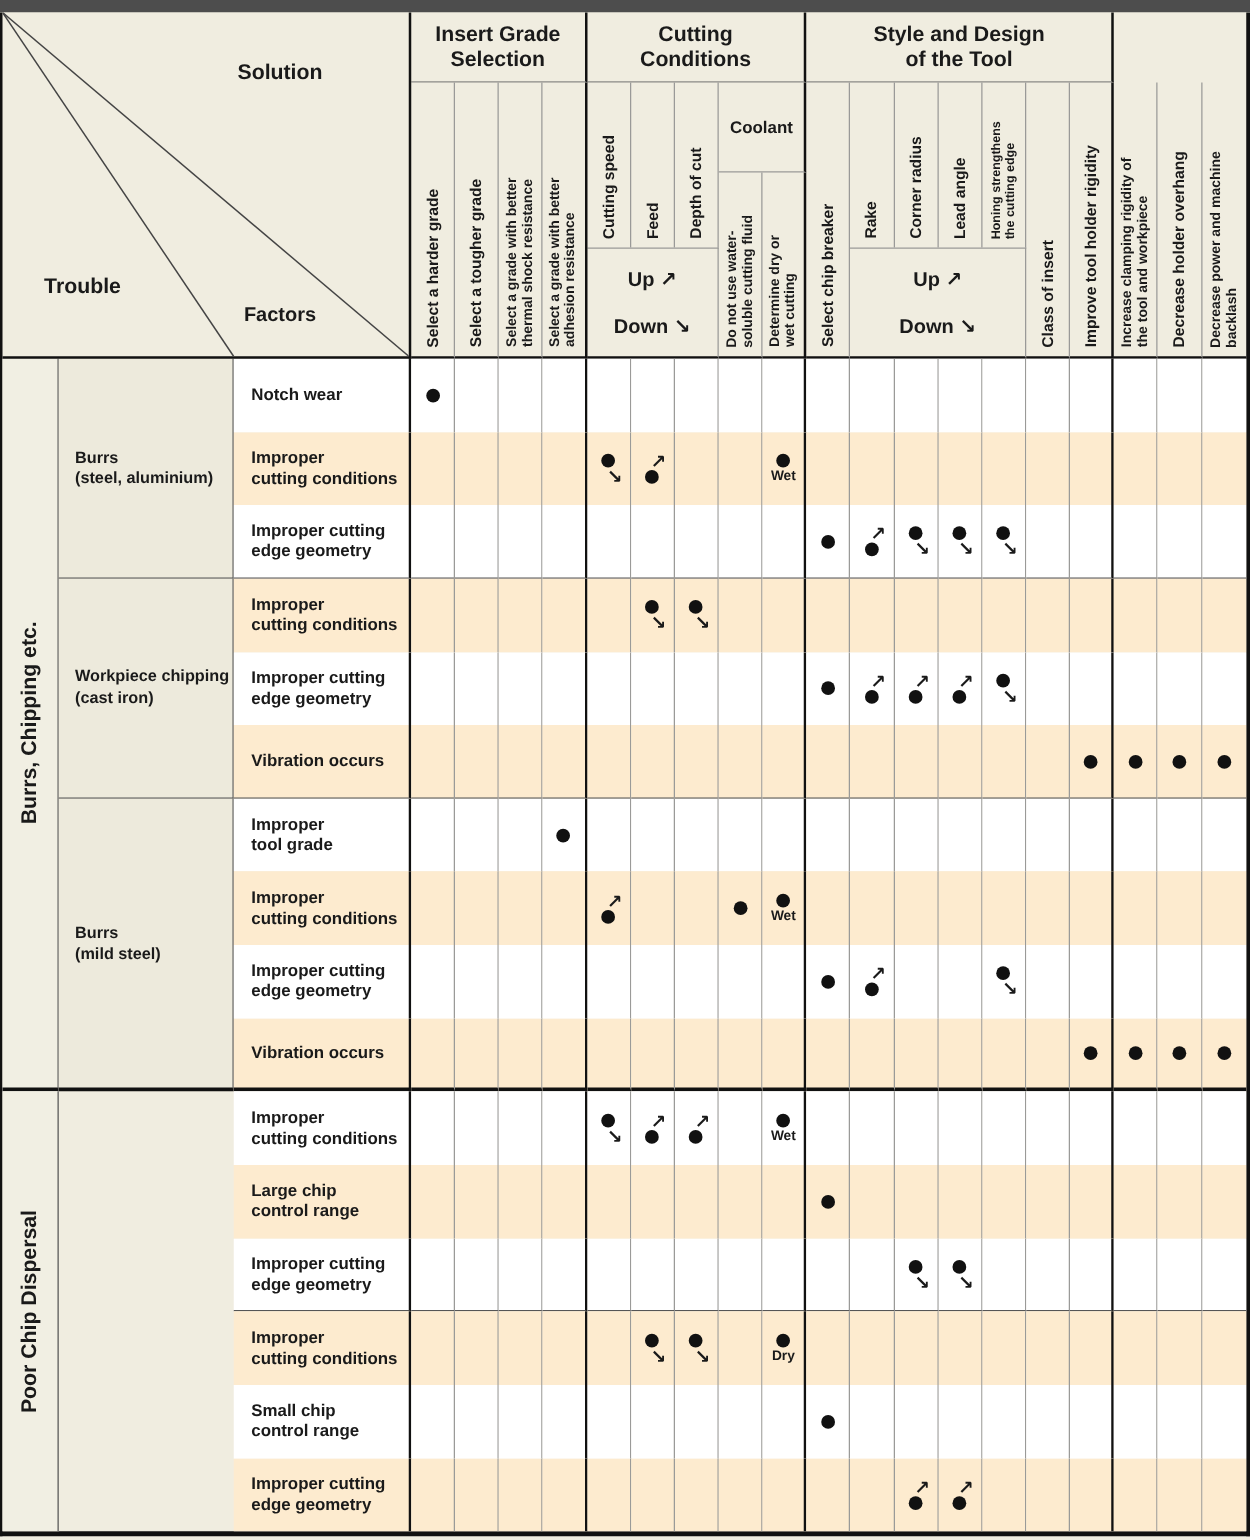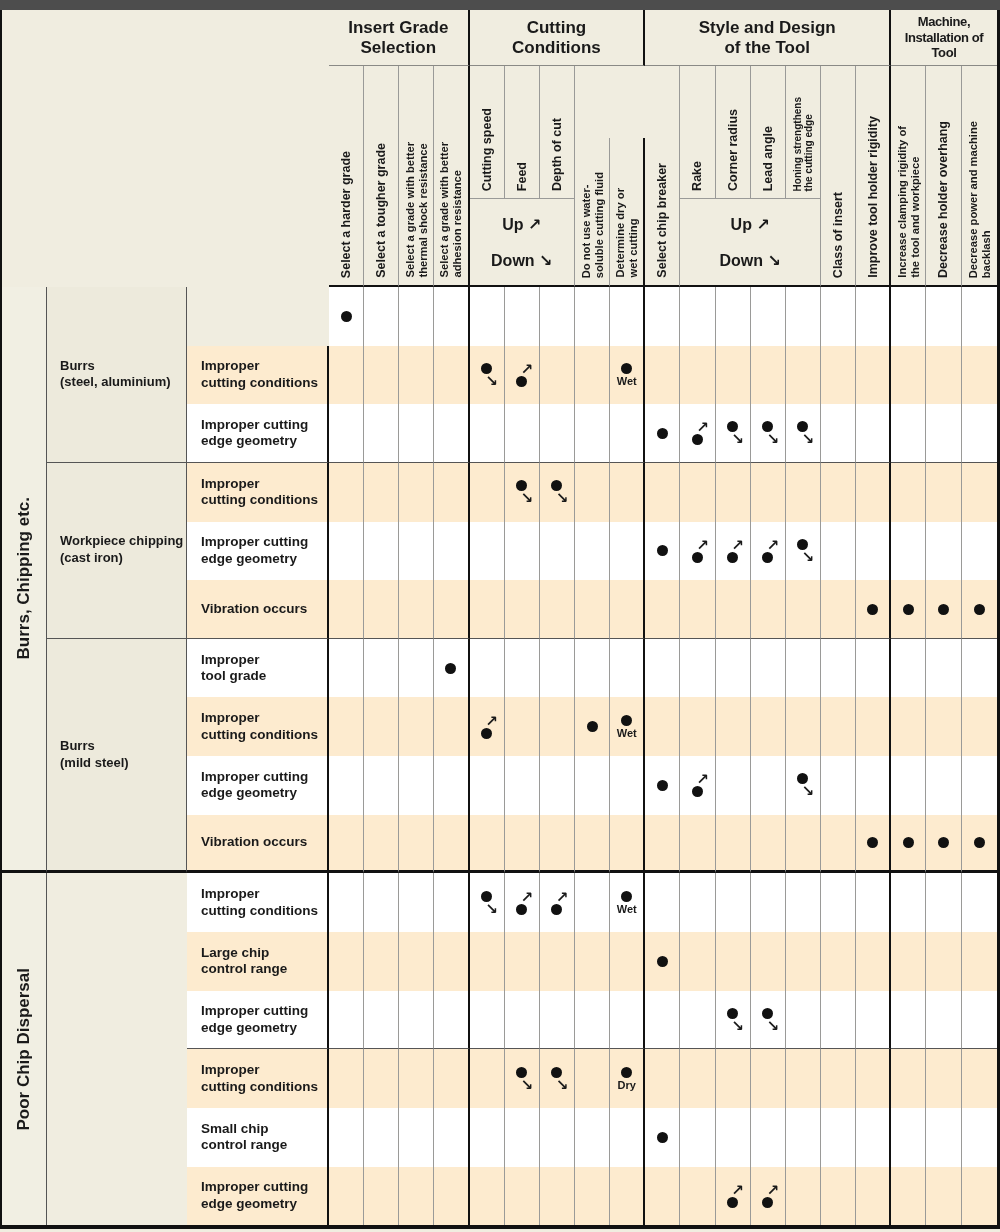--- a/index.html
+++ b/index.html
@@ -47,30 +47,38 @@
   .note{font-size:11px;line-height:12px;}
 </style>
 </head>
 <body>
 
 <div class="page">
   <div class="topbar"></div>
 
   <div id="grid">
 
+    <div class="corner" style="grid-column:1/4;grid-row:1/5;">
+      <svg viewBox="0 0 327 277" preserveAspectRatio="none">
+        <line x1="0" y1="0" x2="186" y2="277" stroke="#444" stroke-width="1.2"></line>
+        <line x1="0" y1="0" x2="327" y2="277" stroke="#444" stroke-width="1.2"></line>
+      </svg>
+      <span class="lbl" style="left:222px;top:48px;">Solution</span>
+      <span class="lbl" style="left:64px;top:219px;">Trouble</span>
+      <span class="lbl" style="left:222px;top:243px;font-size:16px;">Factors</span>
+    </div>
 
     <div class="gh" style="grid-column:4/8;grid-row:1;">Insert Grade
 Selection</div>
     <div class="gh" style="grid-column:8/13;grid-row:1;">Cutting
 Conditions</div>
     <div class="gh" style="grid-column:13/20;grid-row:1;">Style and Design
 of the Tool</div>
-    <div class="gh gh-m br0" style="grid-column:20/23;grid-row:1;">Machine,
-Installation of Tool</div>
 
+    <div class="coolant" style="grid-column:11/13;grid-row:2;">Coolant</div>
 
     <div class="updown hb" style="grid-column:8/11;grid-row:4;">
       <div><span>Up</span> <span class="arrow">↗</span></div>
       <div><span>Down</span> <span class="arrow">↘</span></div>
     </div>
     <div class="updown hb" style="grid-column:14/18;grid-row:4;">
       <div><span>Up</span> <span class="arrow">↗</span></div>
       <div><span>Down</span> <span class="arrow">↘</span></div>
     </div>
   <div class="hcell hb" style="grid-area: 2 / 4 / 5;">
@@ -142,20 +150,21 @@
       </div>
       <div class="bcell groupcol br0-none" style="grid-area: 15 / 1 / 21;">
         <div class="v">Poor Chip Dispersal</div>
       </div>
       <div class="bcell subg bb1" style="grid-area: 5 / 2 / 8;">Burrs
 (steel, aluminium)</div>
       <div class="bcell subg bb1" style="grid-area: 8 / 2 / 11;">Workpiece chipping
 (cast iron)</div>
       <div class="bcell subg bb3" style="grid-area: 11 / 2 / 15;">Burrs
 (mild steel)</div>
+      <div class="bcell factor" style="grid-area: 5 / 3;">Notch wear</div>
       <div class="bcell" style="grid-area: 5 / 4;">
         <div class="mark">
           <div class="dot"></div>
         </div>
       </div>
       <div class="bcell" style="grid-area: 5 / 5;"></div>
       <div class="bcell" style="grid-area: 5 / 6;"></div>
       <div class="bcell br2" style="grid-area: 5 / 7;"></div>
       <div class="bcell" style="grid-area: 5 / 8;"></div>
       <div class="bcell" style="grid-area: 5 / 9;"></div>

